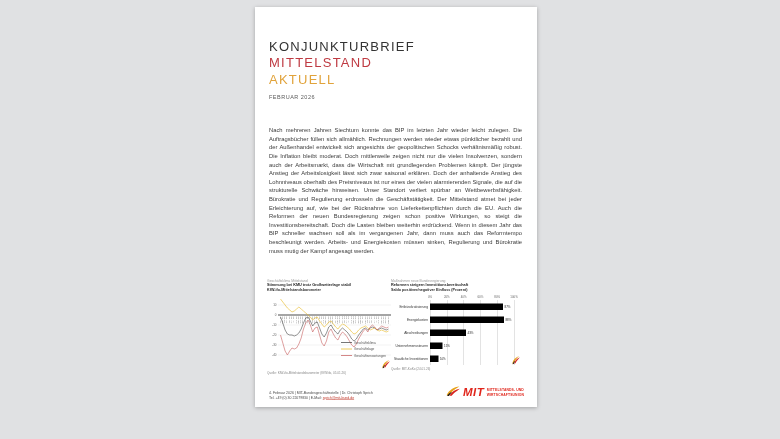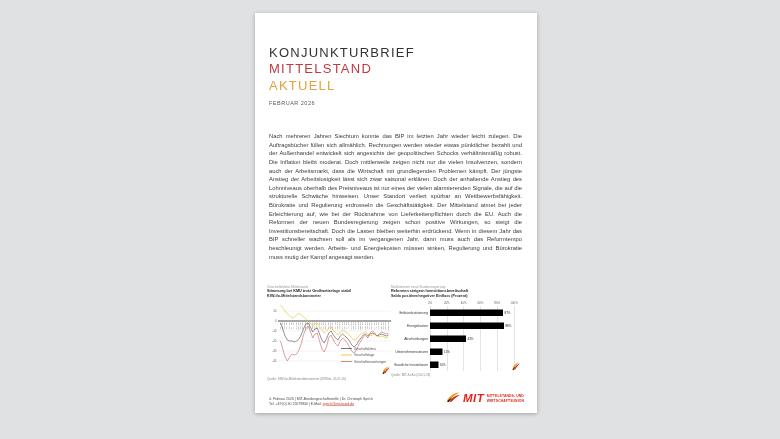--- a/index.html
+++ b/index.html
@@ -1,18 +1,18 @@
 <!DOCTYPE html>
 <html><head>
 <meta charset="utf-8">
 <style>
   html,body{margin:0;padding:0;}
   body{width:780px;height:439px;background:#e0e1e3;font-family:"Liberation Sans",sans-serif;position:relative;overflow:hidden;}
   .desktop{position:absolute;inset:0;background:#e0e1e3;}
-  .page-wrap{position:absolute;left:255px;top:13px;width:308px;height:400px;}
+  .page-wrap{position:absolute;left:255px;top:7px;width:308px;height:400px;}
   .page{width:564px;height:800px;background:#ffffff;transform:scale(.5);transform-origin:0 0;
         box-shadow:0 2px 8px rgba(0,0,0,.28);position:relative;}
   .masthead{padding:62px 30px 0 28px;}
   .mast-line{font-size:26px;line-height:33px;letter-spacing:2.5px;font-weight:500;}
   .mast-date{font-size:11px;letter-spacing:1px;color:#5a5a5a;margin-top:12px;}
   .article{padding:0 30px 0 28px;margin-top:52px;font-size:11.6px;line-height:17.2px;
            color:#3b3b3b;text-align:justify;}
   .chart{position:absolute;width:250px;}
   .chart.left{left:24px;top:542px;}
   .chart.right{left:272px;top:542px;width:262px;}

